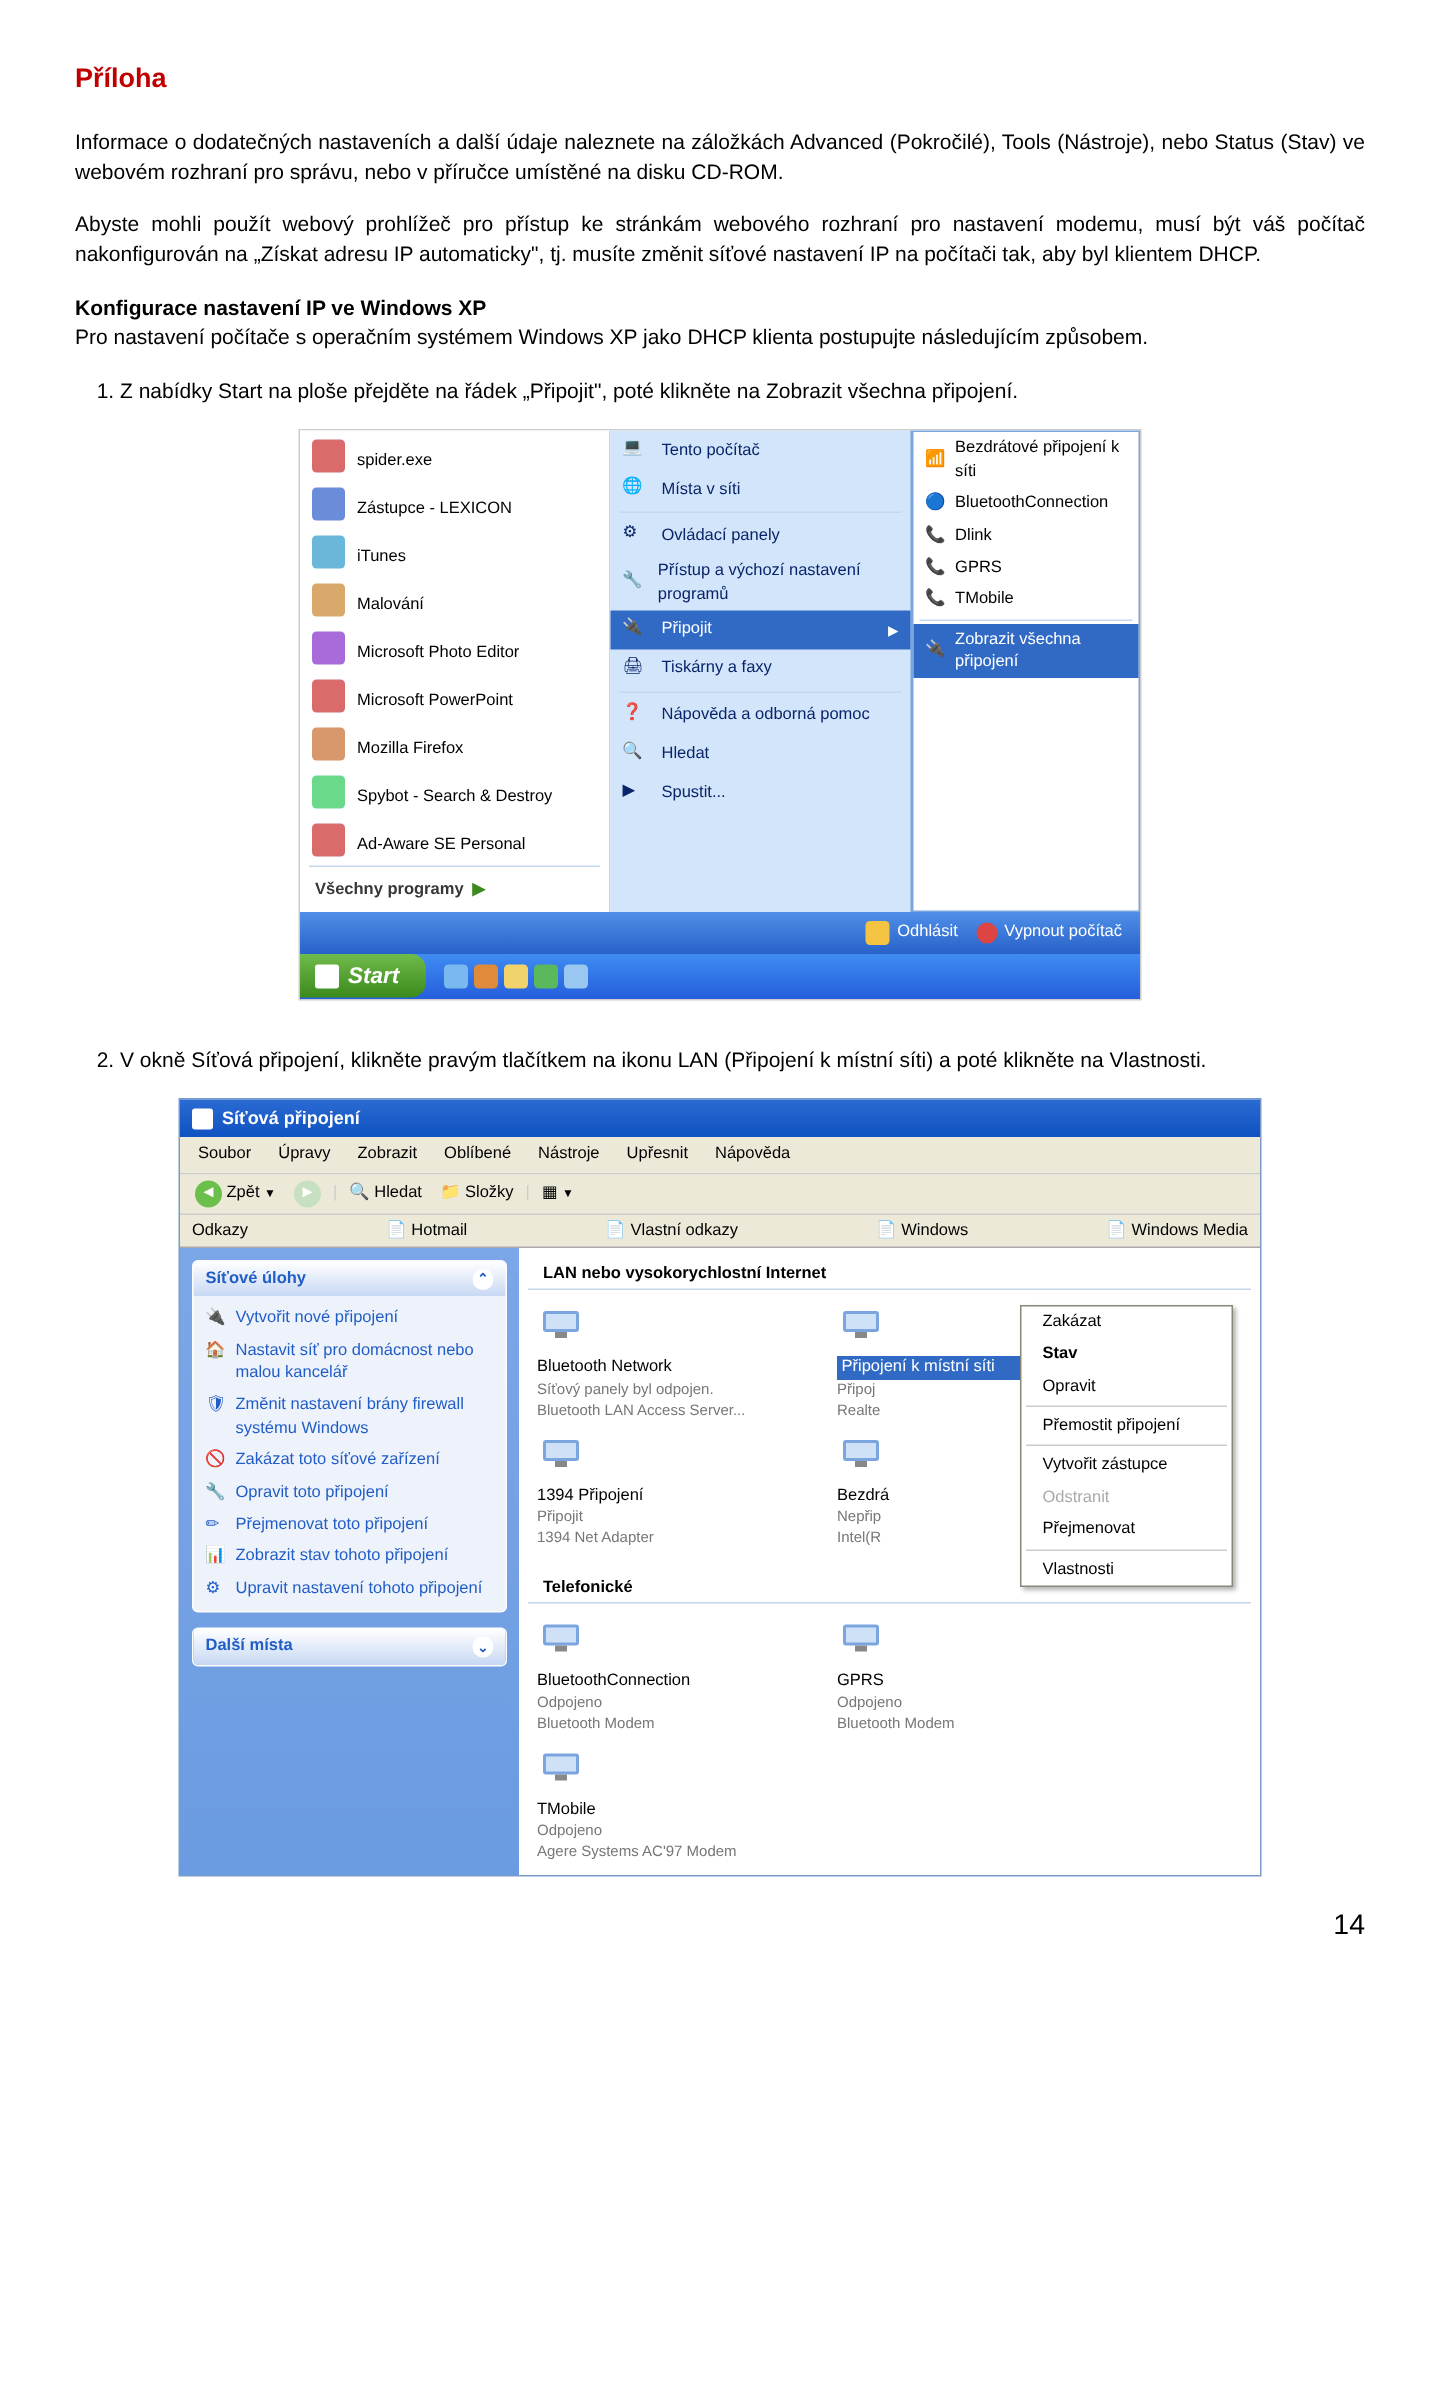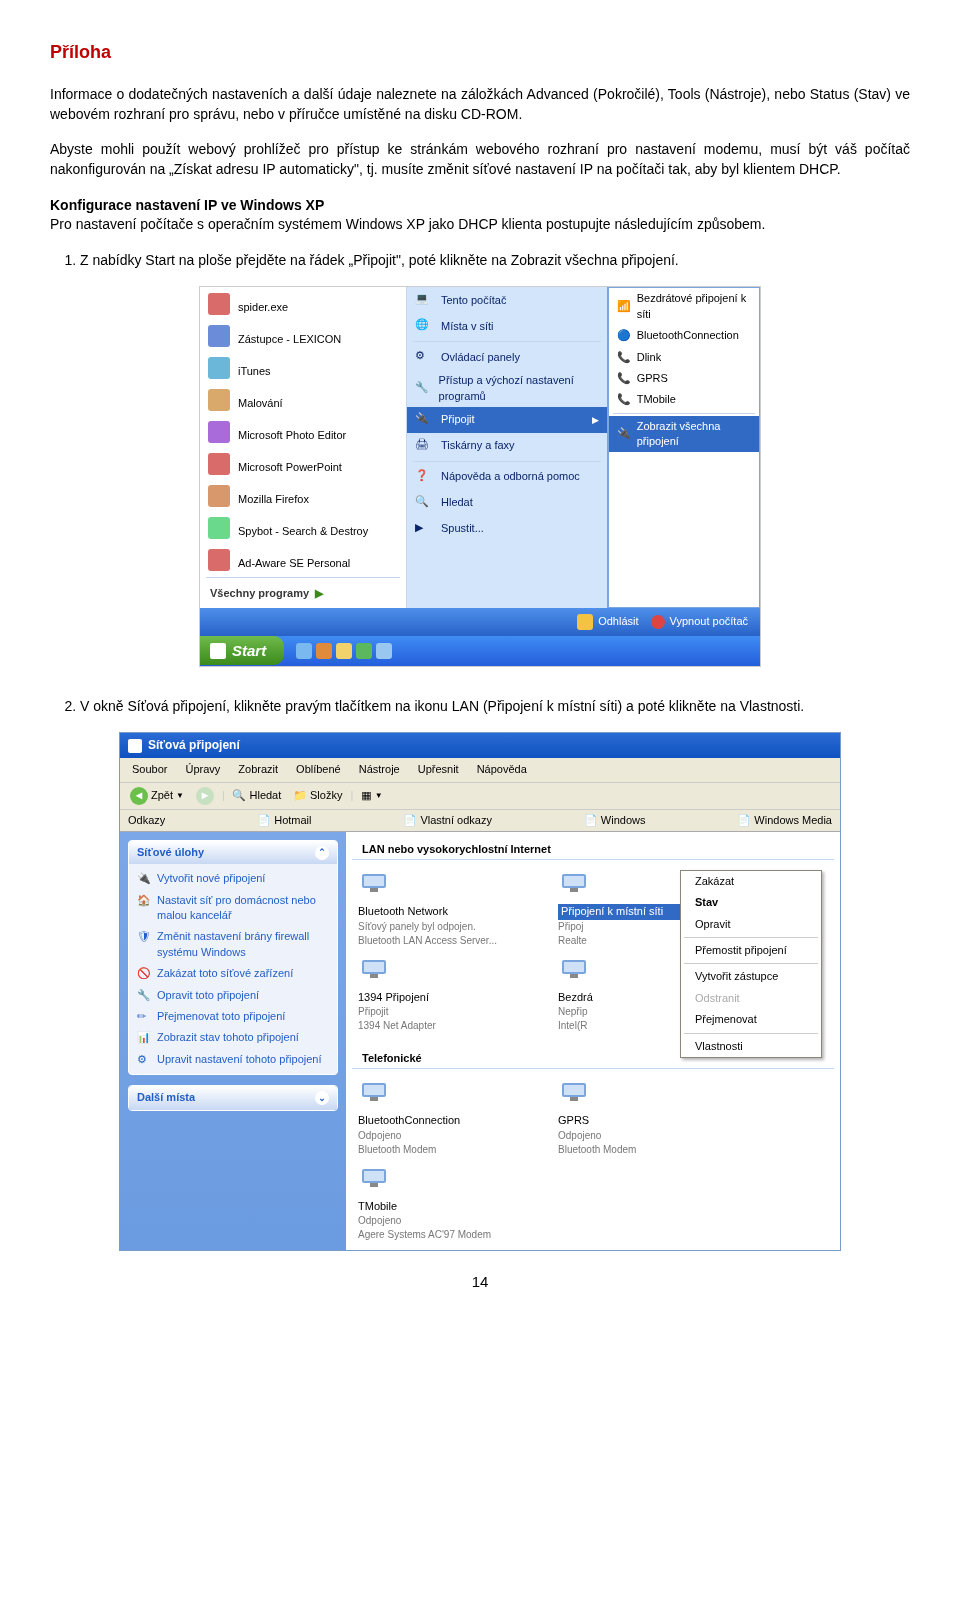--- a/index.html
+++ b/index.html
@@ -53,21 +53,21 @@
 .nc-item  { display:flex; gap:6px; width:180px; font-size:11px;flex-direction:column; }
 .nc-item .ic { width:32px; height:32px; flex-shrink:0; display:flex; align-items:center; justify-content:center; }
 .nc-item .txt .n { }
 .nc-item .txt .d { color:#777; font-size:10px; }
 .nc-item.sel .n { background:#316ac5; color:#fff; padding:0 3px; }
 .ctxmenu { position:absolute; right:18px; top:38px; background:#fff; border:1px solid #8a867a; box-shadow:2px 2px 3px rgba(0,0,0,.3); width:140px; font-size:11px; }
 .ctxmenu div { padding:3px 14px; }
 .ctxmenu div.disabled { color:#aaa; }
 .ctxmenu div.bold { font-weight:bold; }
 .ctxmenu hr { margin:2px 3px; border:none; border-top:1px solid #ccc; }
-.pagenum { text-align:center; font-size:15px; }
+.pagenum { text-align:right; font-size:19px; }
 .circle { width:14px; height:14px; border-radius:50%; background:#d44; display:inline-block; }
 </style>
 </head>
 <body>
 
 <h2 class="title">Příloha</h2>
 
 <p>Informace o dodatečných nastaveních a další údaje naleznete na záložkách Advanced (Pokročilé), Tools (Nástroje), nebo Status (Stav) ve webovém rozhraní pro správu, nebo v příručce umístěné na disku CD-ROM.</p>
 <p>Abyste mohli použít webový prohlížeč pro přístup ke stránkám webového rozhraní pro nastavení modemu, musí být váš počítač nakonfigurován na „Získat adresu IP automaticky", tj. musíte změnit síťové nastavení IP na počítači tak, aby byl klientem DHCP.</p>
 

